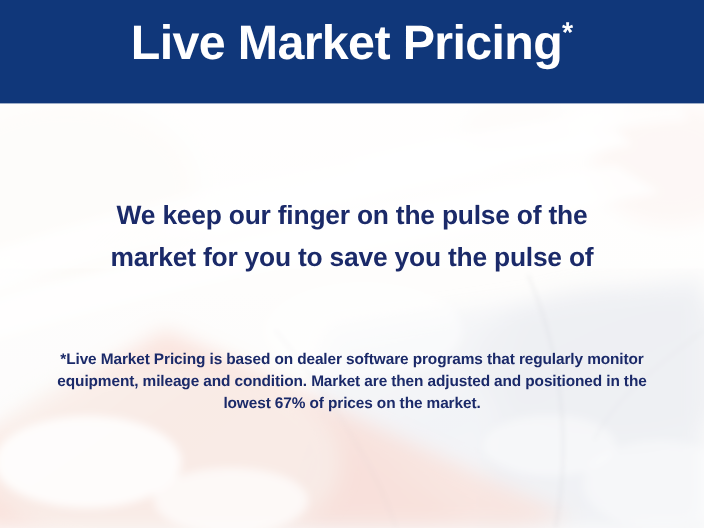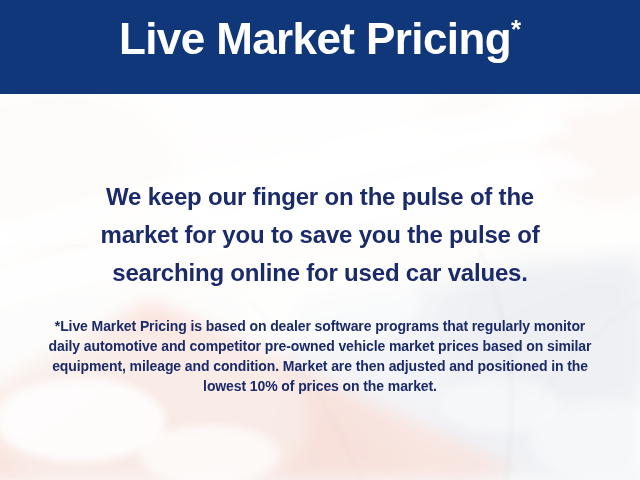--- a/index.html
+++ b/index.html
@@ -175,23 +175,21 @@
     </svg>
   </div>
 
   <div class="banner">
     <div class="banner-title"><span>Live Market Pricing</span><span class="star">*</span></div>
   </div>
 
   <div class="headline">
     <span class="ln">We keep our finger on the pulse of the</span>
     <span class="ln">market for you to save you the pulse of</span>
-    <span class="ln">searching online for used car values.</span>
   </div>
 
   <div class="disclaimer">
     <span class="ln">*Live Market Pricing is based on dealer software programs that regularly monitor</span>
-    <span class="ln">daily automotive and competitor pre-owned vehicle market prices based on similar</span>
     <span class="ln">equipment, mileage and condition. Market are then adjusted and positioned in the</span>
-    <span class="ln">lowest 10% of prices on the market.</span>
+    <span class="ln">lowest 67% of prices on the market.</span>
   </div>
 
 </div>
 
 </body></html>

